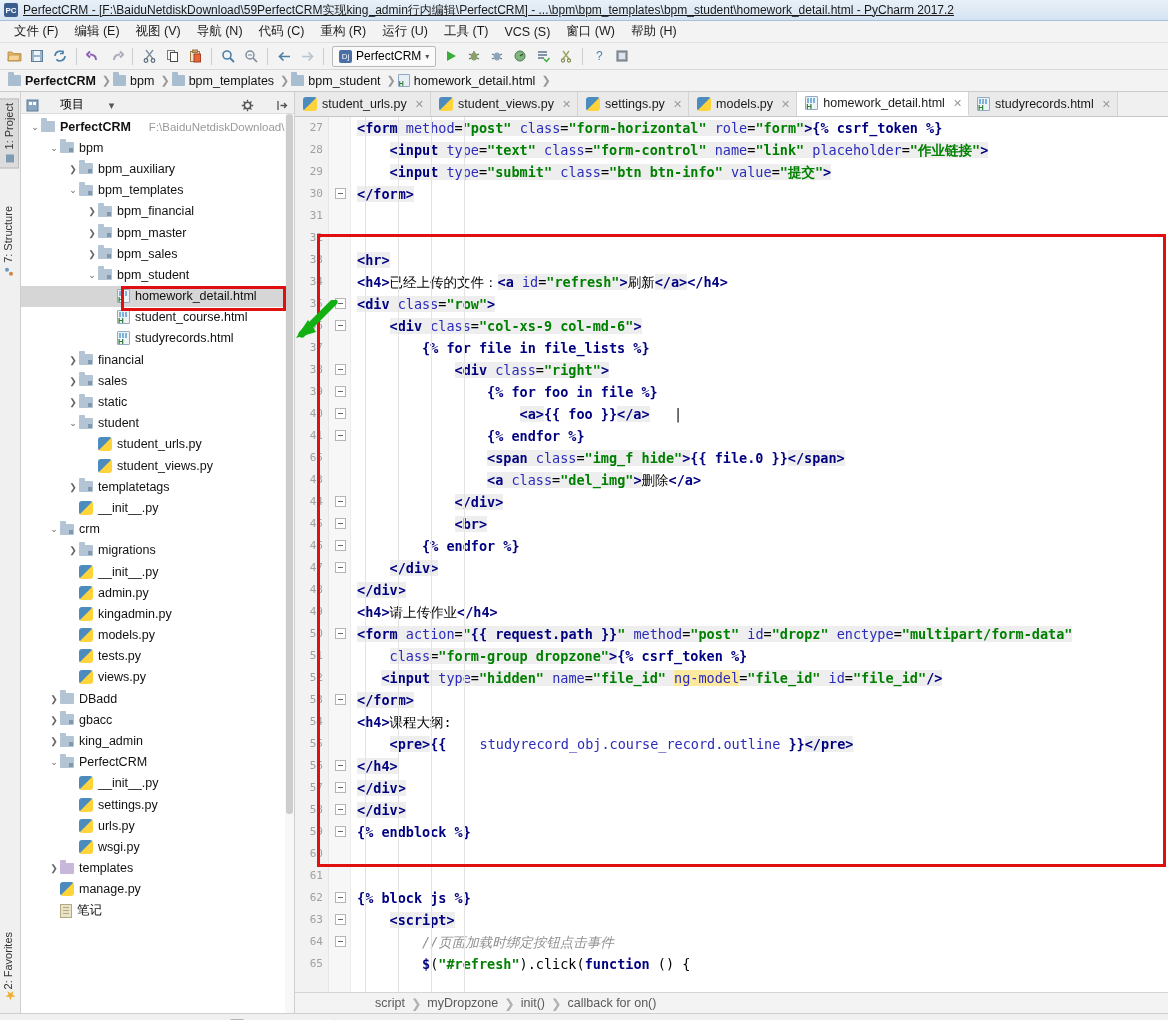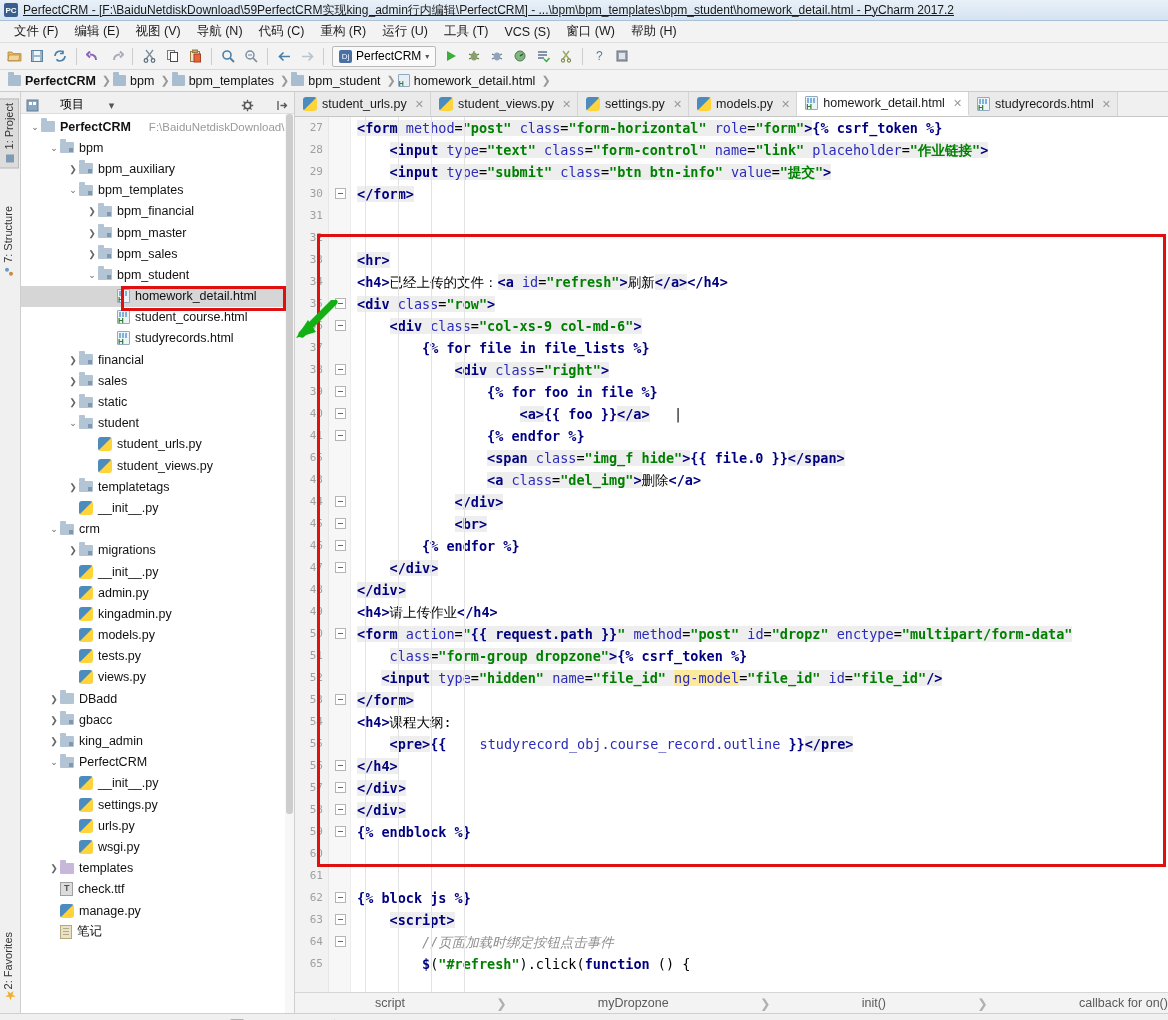--- a/index.html
+++ b/index.html
@@ -249,21 +249,21 @@
   .redbox-tree {
     position: absolute; border: 3px solid #e01010; pointer-events: none;
   }
   
   .greenarrow { position: absolute; pointer-events: none; }
 
   
   .navbar-bottom {
     height: 21px; background: #f3f3f3; border-top: 1px solid #d5d5d5;
     display: flex; align-items: center; padding-left: 80px; gap: 3px;
-    font-size: 12.5px; color: #5a5a5a; justify-content: space-between;
+    font-size: 12.5px; color: #5a5a5a;
   }
   .navbar-bottom .sep { color: #b0b0b0; margin: 0 3px; }
 
   
   .statusbar {
     height: 26px; background: #f0f0f0; border-top: 1px solid #cfcfcf;
     display: flex; align-items: center; padding-left: 4px; gap: 0px;
   }
   .sb-item {
     display: flex; align-items: center; gap: 5px;
@@ -795,28 +795,20 @@
             </span>
             <span class="tlabel">wsgi.py</span>
           </div>
           <div class="trow">
             <span style="width:27px;flex:0 0 27px"></span>
             <span class="twist">❯</span>
             <span class="ticon">
               <span class="f-folder purple"></span>
             </span>
             <span class="tlabel">templates</span>
-          </div>
-          <div class="trow">
-            <span style="width:27px;flex:0 0 27px"></span>
-            <span class="twist"></span>
-            <span class="ticon">
-              <span class="f-ttf"></span>
-            </span>
-            <span class="tlabel">check.ttf</span>
           </div>
           <div class="trow">
             <span style="width:27px;flex:0 0 27px"></span>
             <span class="twist"></span>
             <span class="ticon">
               <span class="f-py"></span>
             </span>
             <span class="tlabel">manage.py</span>
           </div>
           <div class="trow">

